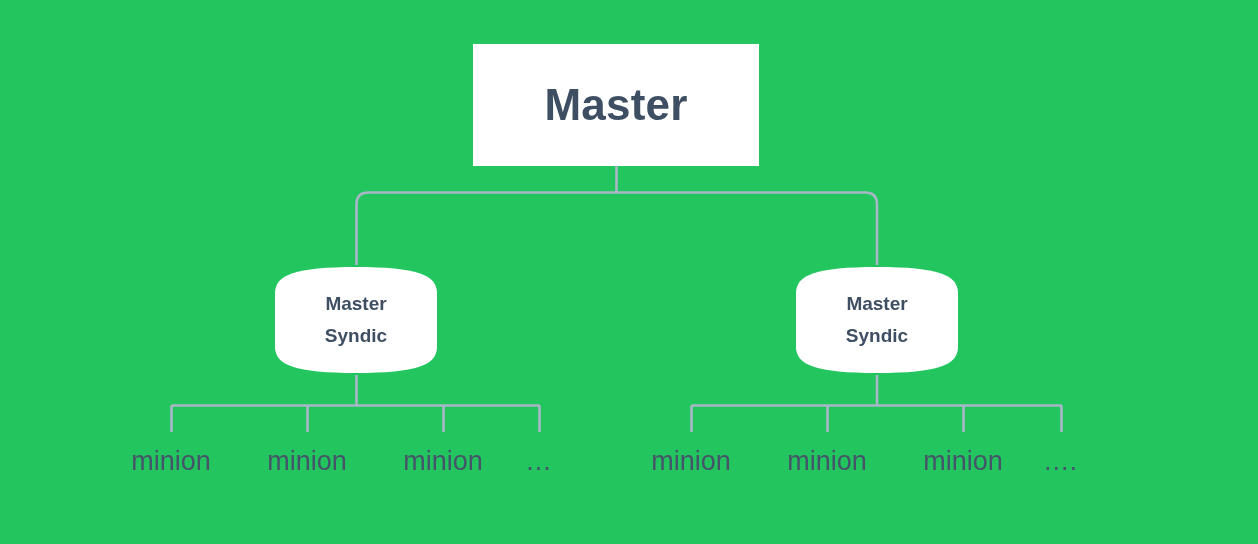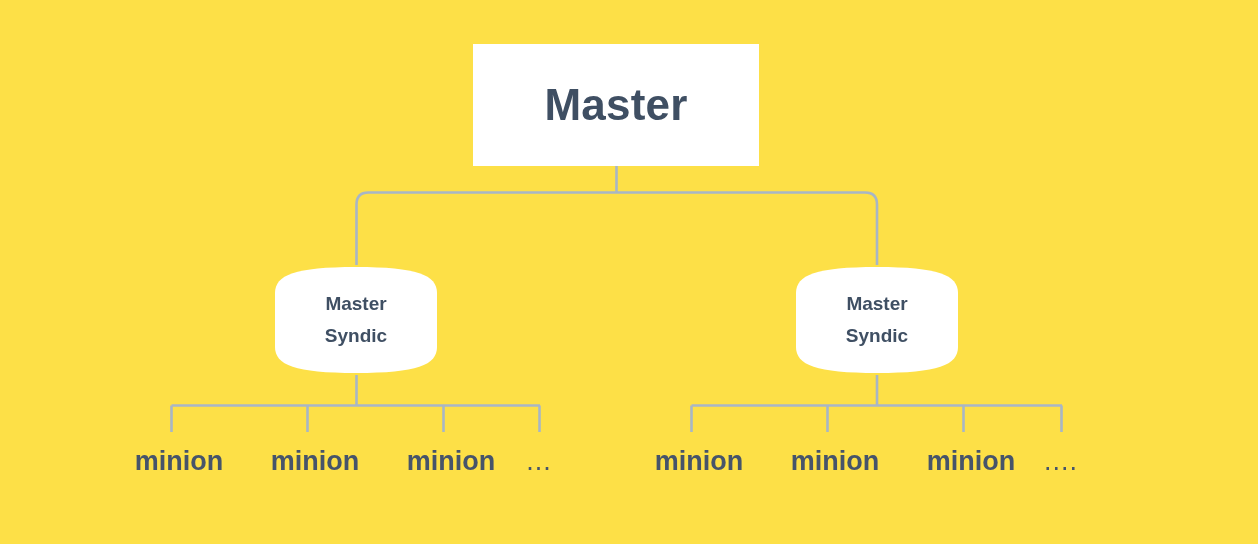--- a/index.html
+++ b/index.html
@@ -10,21 +10,21 @@
   body {
     width: 1258px;
     height: 544px;
     overflow: hidden;
     font-family: "Liberation Sans", sans-serif;
   }
   #diagram-canvas {
     position: relative;
     width: 1258px;
     height: 544px;
-    background: #fde047;
+    background: #22c55e;
   }
   #connector-layer {
     position: absolute;
     left: 0;
     top: 0;
     width: 1258px;
     height: 544px;
   }
   
   .master-node {
@@ -71,26 +71,25 @@
     font-weight: bold;
     color: #3f4f63;
     text-align: center;
     line-height: 1.68;
     white-space: pre-line;
   }
   
   .minion-label {
     position: absolute;
     font-size: 27px;
-    font-weight: bold;
+    font-weight: normal;
     color: #46546a;
     white-space: nowrap;
     line-height: 1;
     transform: translateX(-50%);
-    margin-left: 8px;
   }
   .minion-ellipsis {
     position: absolute;
     font-size: 27px;
     font-weight: normal;
     color: #46546a;
     white-space: nowrap;
     line-height: 1;
     letter-spacing: 1px;
     transform: translateX(-50%);

